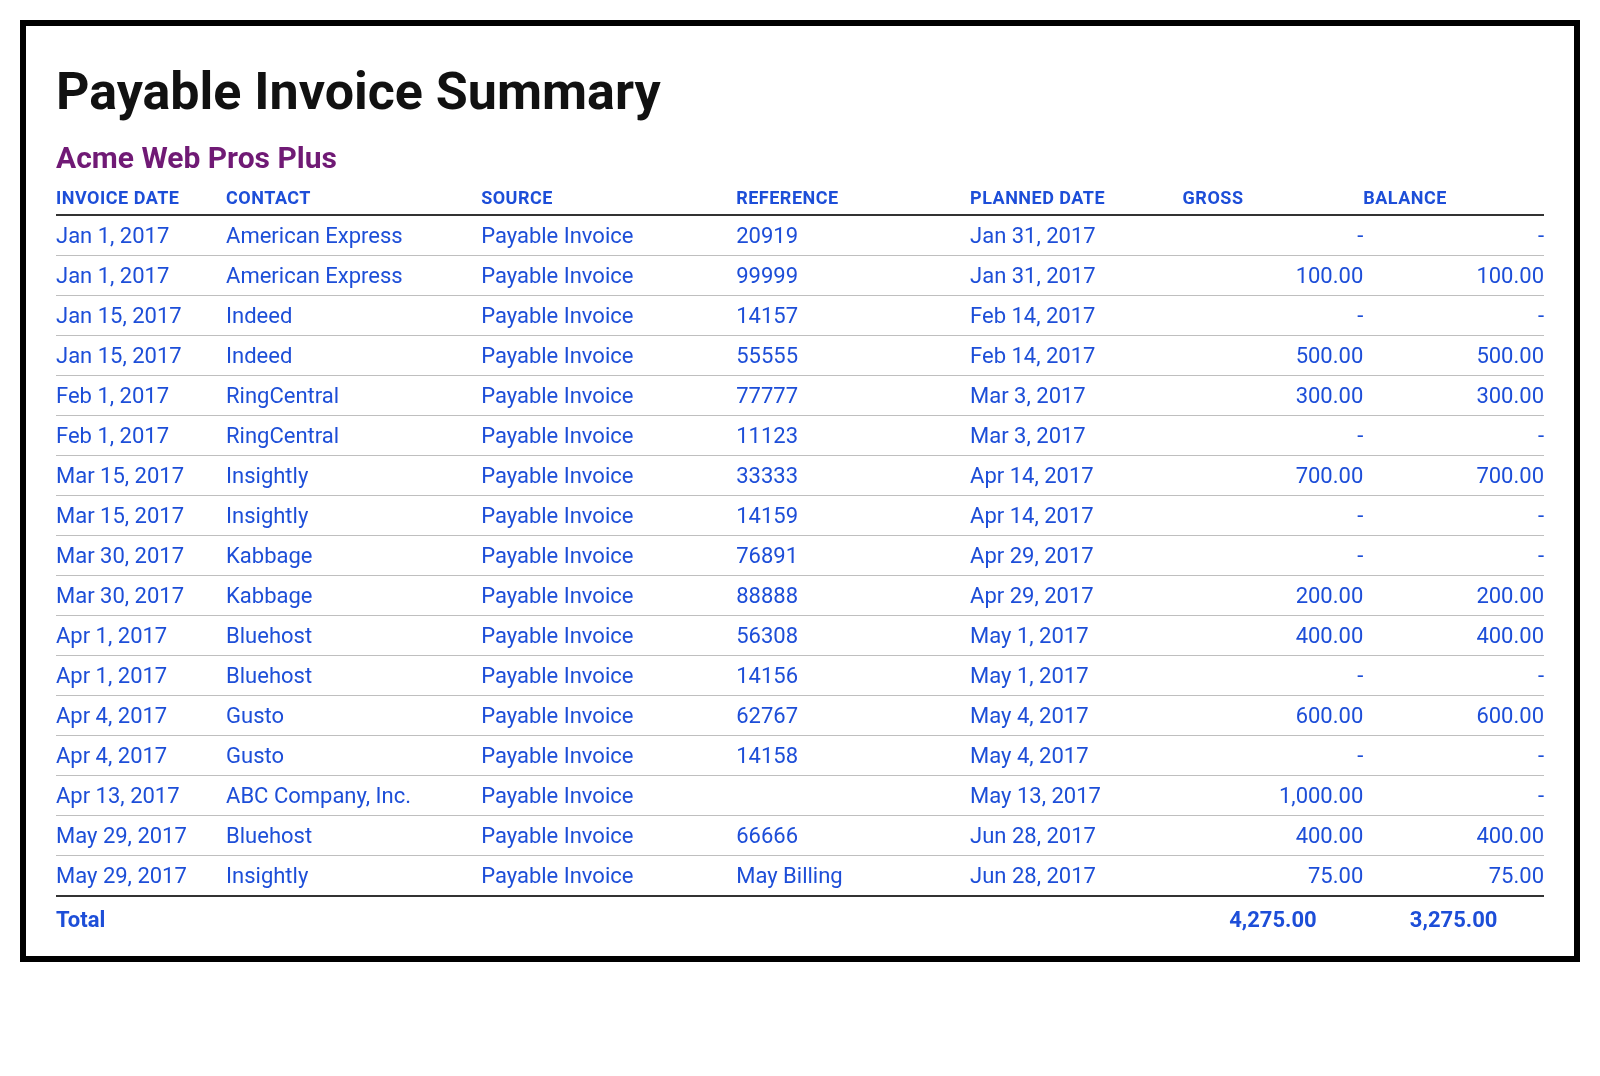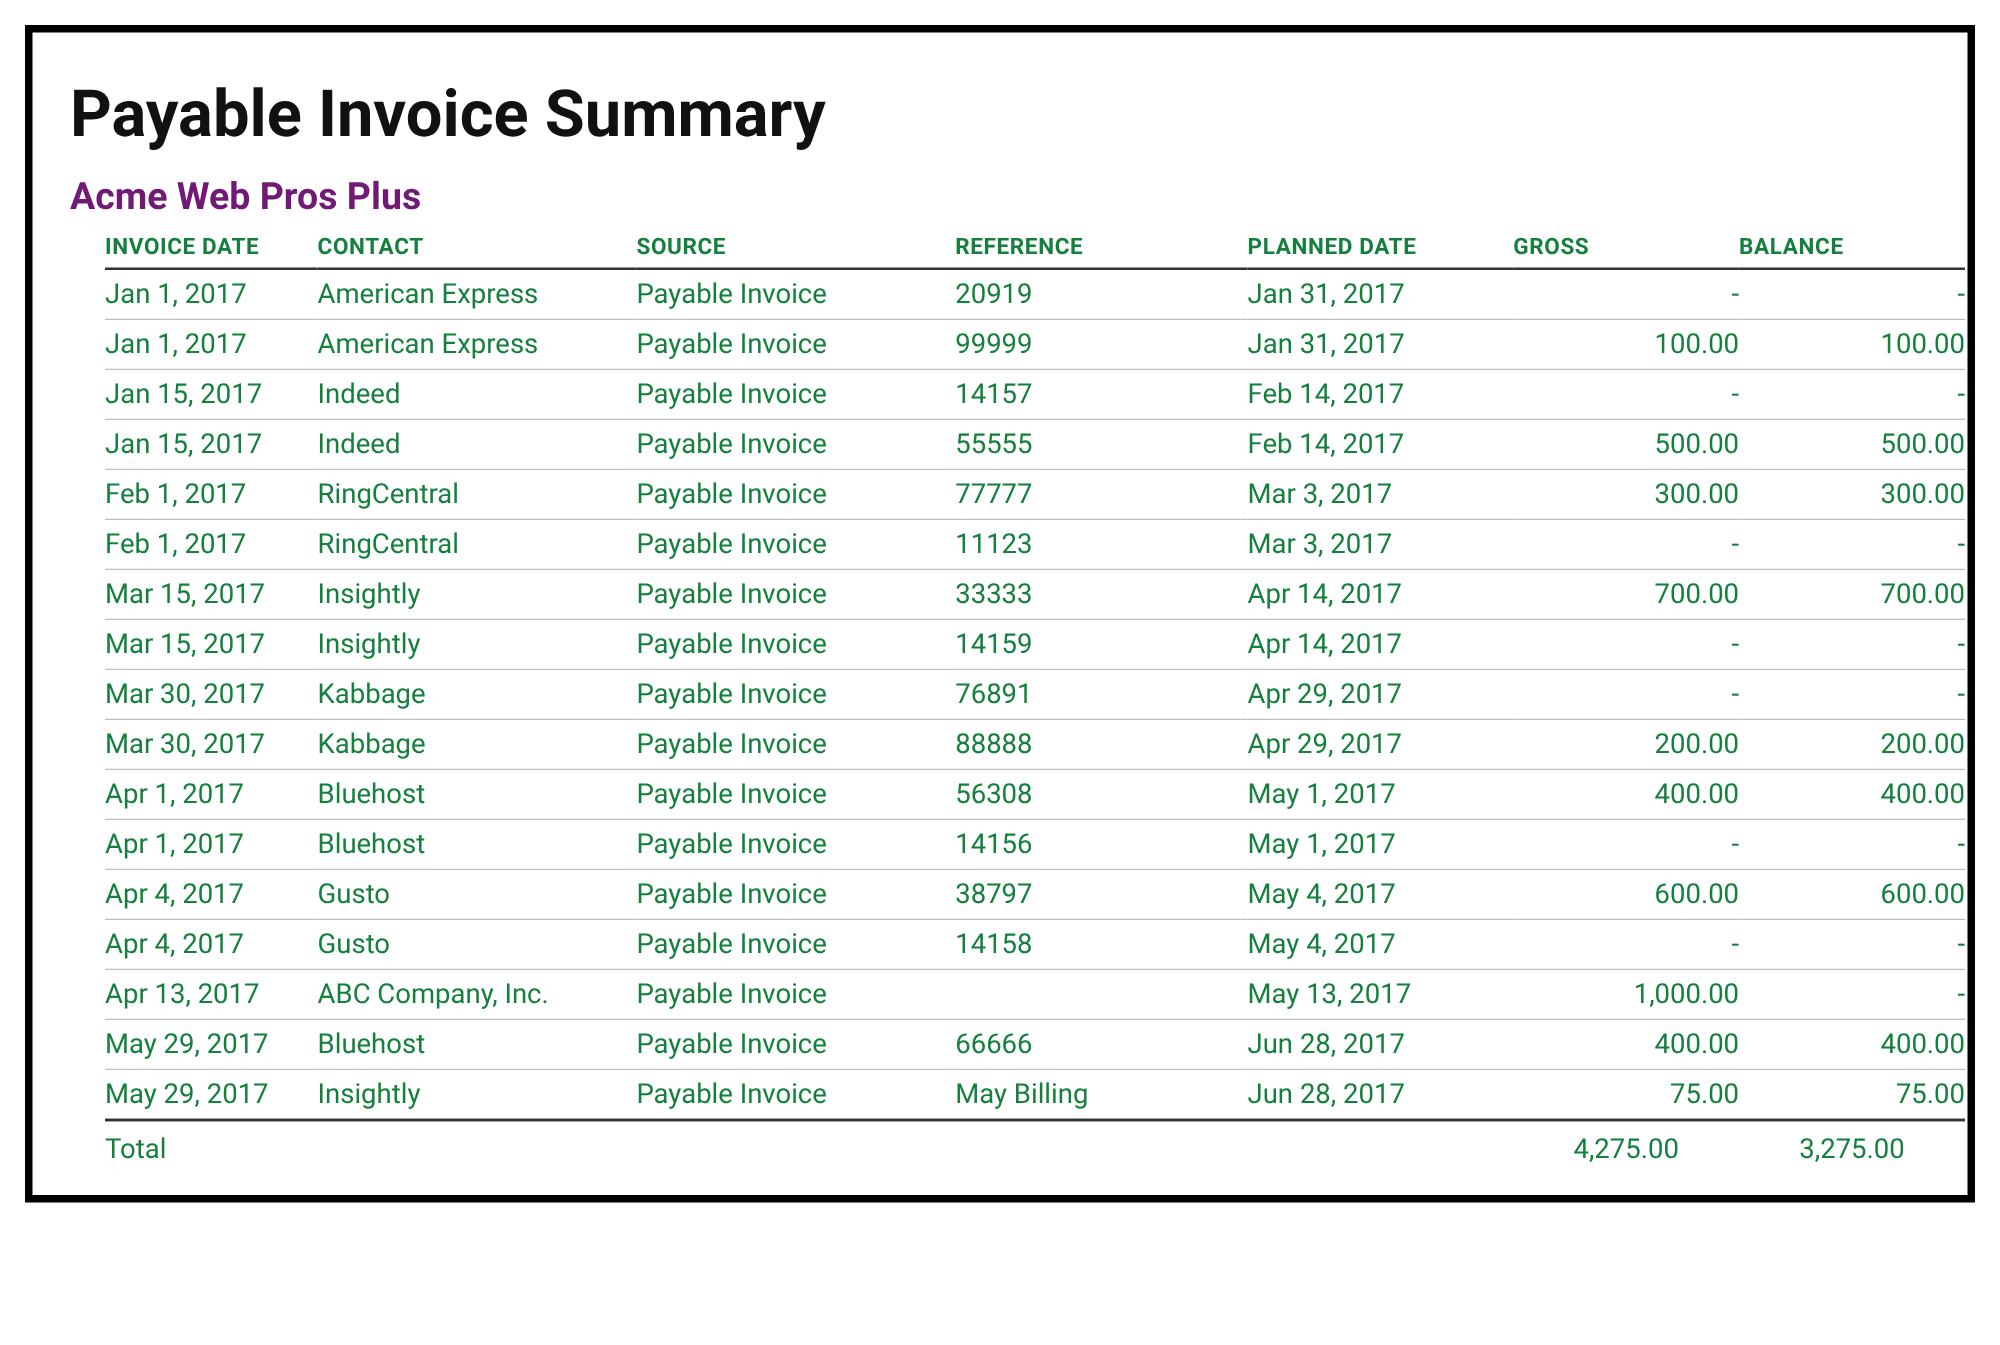--- a/index.html
+++ b/index.html
@@ -30,22 +30,21 @@
     .period-line {
       font-size: 30px;
       font-weight: 700;
       margin-bottom: 10px;
       color: #111;
     }
     table {
       width: 100%;
       border-collapse: collapse;
       font-size: 22px;
-      color: #15803d;
-      margin-left: 28px;
+      color: #1d4ed8;
     }
     thead th {
       text-align: left;
       font-weight: 700;
       font-size: 18px;
       letter-spacing: 0.5px;
       border-bottom: 2px solid #333;
       padding: 6px 8px 6px 0;
     }
     thead th.num { padding-right: 0; }
@@ -56,21 +55,21 @@
     }
     tbody td.num { text-align: right; padding-right: 0; font-variant-numeric: tabular-nums; }
     .col-invdate { width: 160px; }
     .col-contact { width: 240px; }
     .col-source  { width: 240px; }
     .col-ref     { width: 220px; }
     .col-planned { width: 200px; }
     .col-gross   { width: 170px; }
     .col-balance { width: 170px; }
     tfoot td {
-      font-weight: 400;
+      font-weight: 700;
       padding: 10px 8px 4px 0;
       font-size: 22px;
     }
     tfoot td.num { text-align: center; padding-right: 0; font-variant-numeric: tabular-nums; }
     tbody tr:last-child td { border-bottom: 2px solid #333; }
   </style>
 </head>
 <body>
 
 <div class="report-frame">
@@ -196,21 +195,21 @@
           <td>Payable Invoice</td>
           <td>14156</td>
           <td>May 1, 2017</td>
           <td class="num">-</td>
           <td class="num">-</td>
         </tr>
         <tr>
           <td>Apr 4, 2017</td>
           <td>Gusto</td>
           <td>Payable Invoice</td>
-          <td>38797</td>
+          <td>62767</td>
           <td>May 4, 2017</td>
           <td class="num">600.00</td>
           <td class="num">600.00</td>
         </tr>
         <tr>
           <td>Apr 4, 2017</td>
           <td>Gusto</td>
           <td>Payable Invoice</td>
           <td>14158</td>
           <td>May 4, 2017</td>

